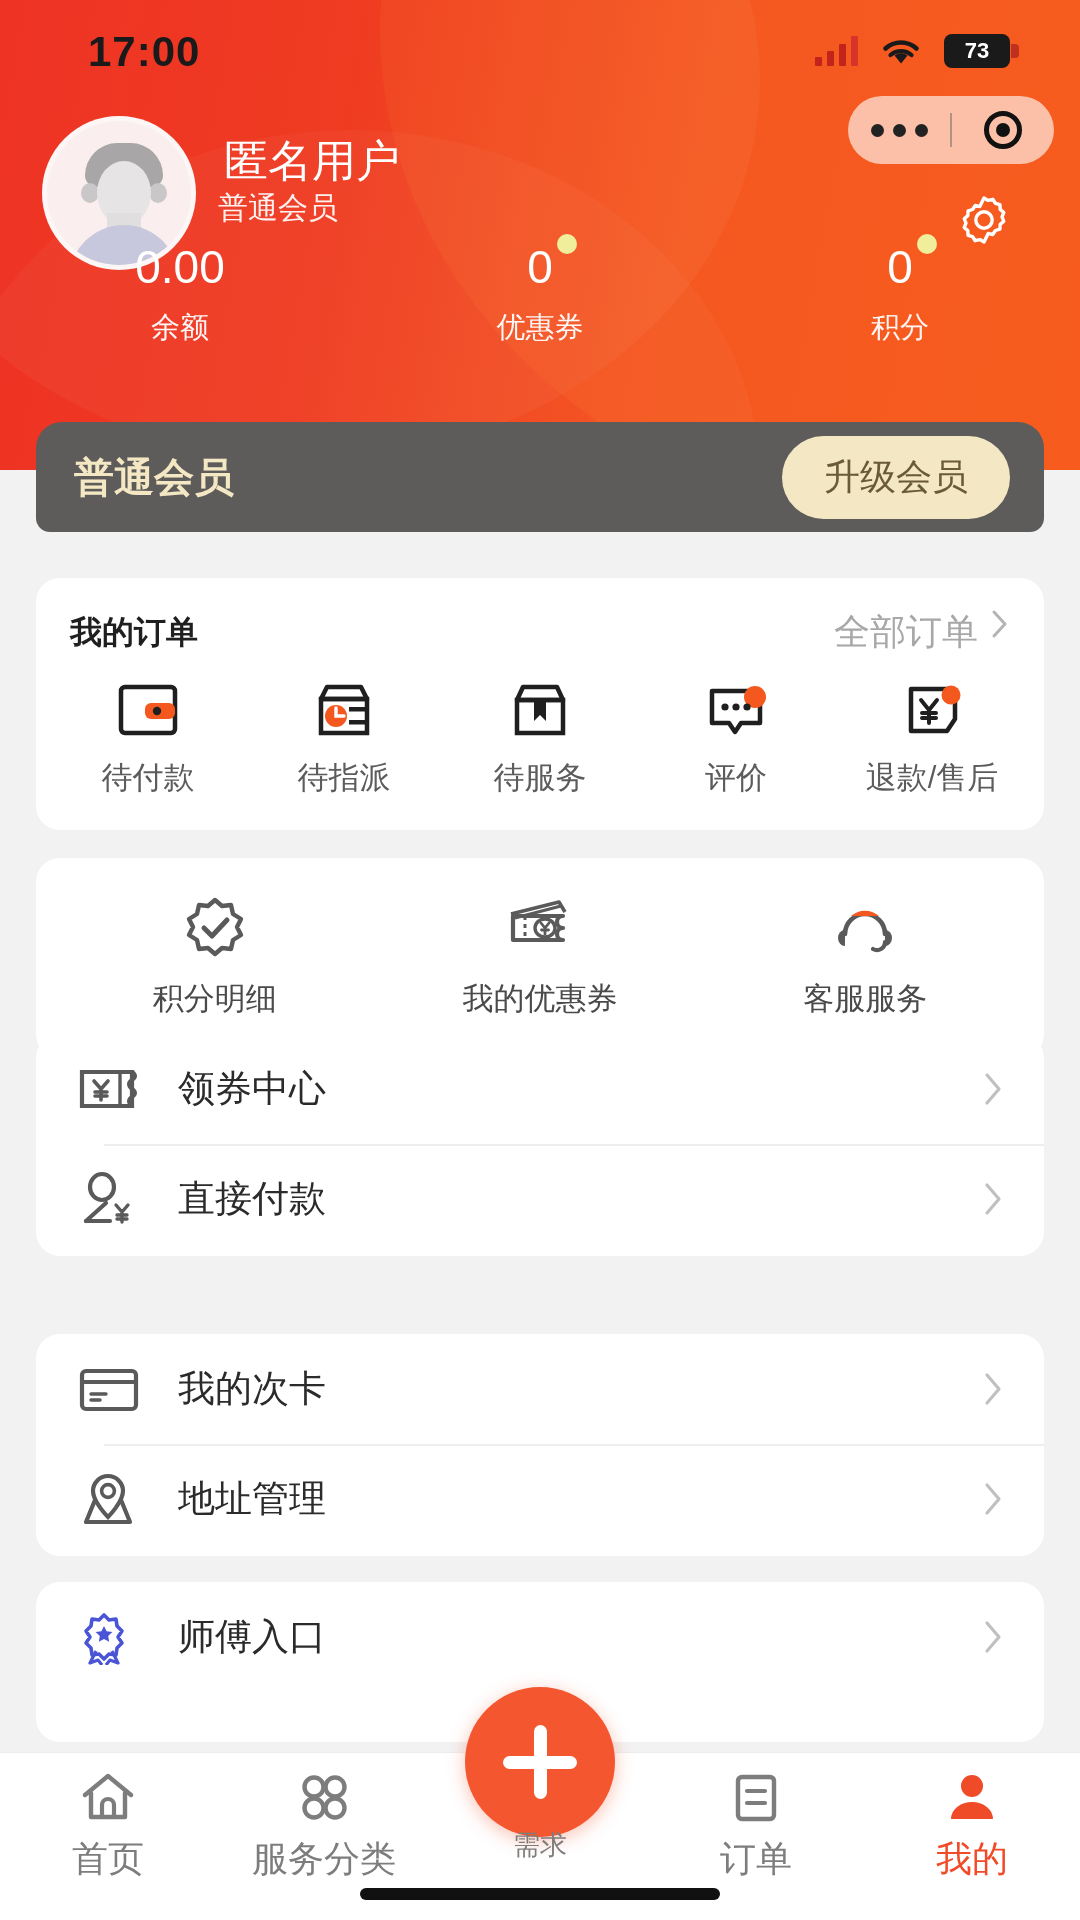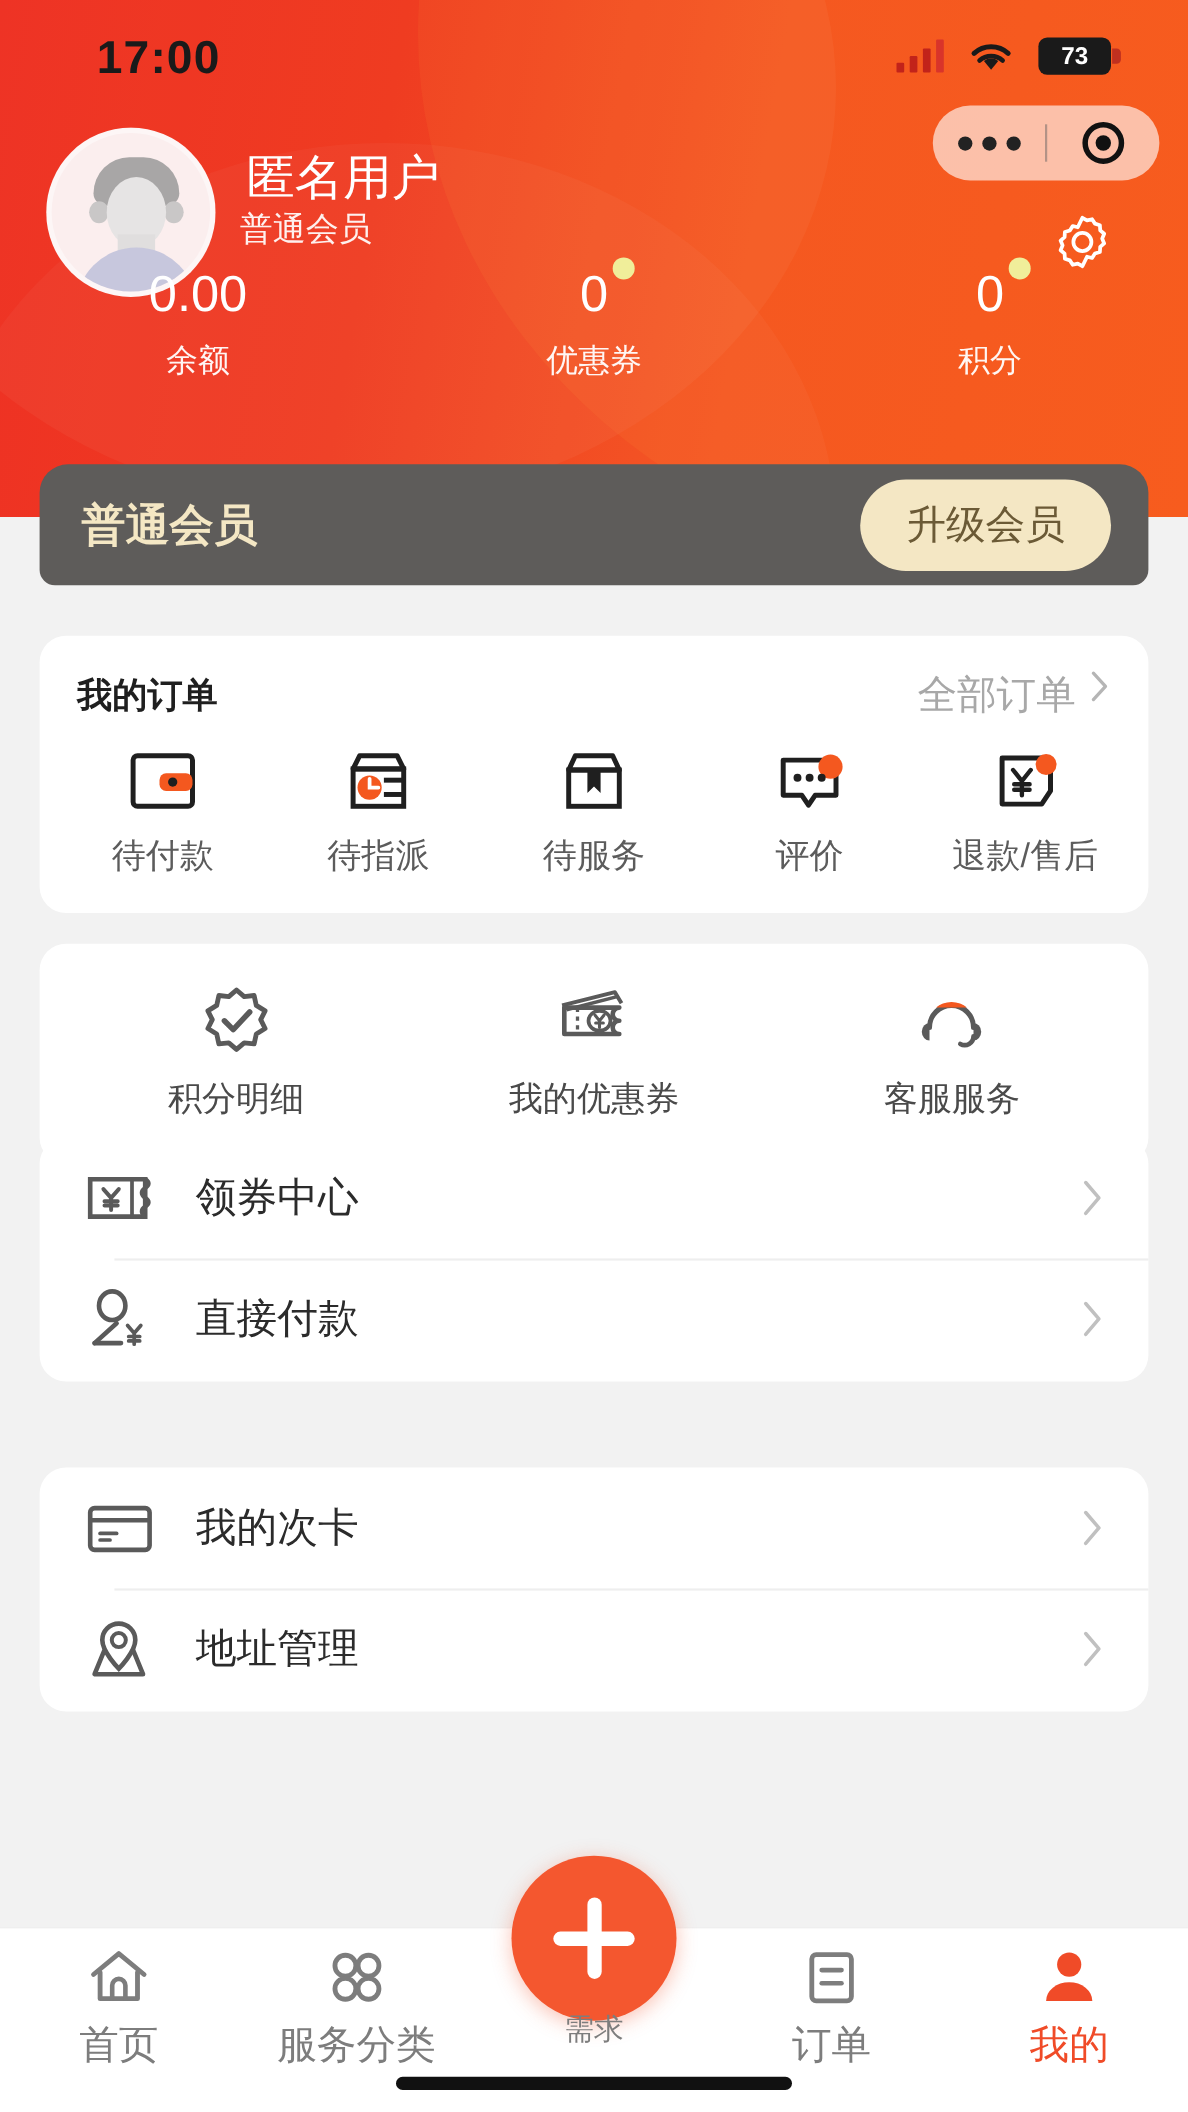--- a/index.html
+++ b/index.html
@@ -391,20 +391,38 @@
       </div>
       <div class="m-lab">地址管理</div>
       <div class="m-arrow">
         <svg width="22" height="36" viewBox="0 0 22 36">
             <path d="M5 4 L17 18 L5 32" fill="none" stroke="#c0c0c0" stroke-width="3.2" stroke-linecap="round" stroke-linejoin="round"></path>
           </svg>
       </div>
     </div>
   </div>
 
+  <div class="card" style="top:1582px;height:160px;">
+    <div class="mrow" style="height:110px;">
+      <div class="m-ic">
+        <svg width="76" height="56" viewBox="0 0 76 56">
+          <path d="M28 6 l5 5 7-1 1 7 5 5 -4 6 4 6 -5 5 -1 7 -7 -1 -5 5 -5 -5 -7 1 -1 -7 -5 -5 4 -6 -4 -6 5 -5 1 -7 7 1Z" fill="none" stroke="#4a55d6" stroke-width="3.6" stroke-linejoin="round"></path>
+          <path d="M28 17 l2.6 5.2 5.8 .8 -4.2 4 1 5.8 -5.2 -2.8 -5.2 2.8 1 -5.8 -4.2 -4 5.8 -.8Z" fill="#4a55d6"></path>
+          <path d="M20 42 L14 54 L22 51 L26 56" fill="none" stroke="#4a55d6" stroke-width="3.2" stroke-linejoin="round"></path>
+          <path d="M36 42 L42 54 L34 51 L30 56" fill="none" stroke="#4a55d6" stroke-width="3.2" stroke-linejoin="round"></path>
+        </svg>
+      </div>
+      <div class="m-lab">师傅入口</div>
+      <div class="m-arrow">
+        <svg width="22" height="36" viewBox="0 0 22 36">
+            <path d="M5 4 L17 18 L5 32" fill="none" stroke="#c0c0c0" stroke-width="3.2" stroke-linecap="round" stroke-linejoin="round"></path>
+          </svg>
+      </div>
+    </div>
+  </div>
 
   <div class="tabbar">
     <div class="tabs">
 
       <div class="tab">
         <svg width="62" height="58" viewBox="0 0 62 58">
           <path d="M8 26 L31 7 L54 26" fill="none" stroke="#7d7d7d" stroke-width="4.4" stroke-linecap="round" stroke-linejoin="round"></path>
           <path d="M14 24 V48 H48 V24" fill="none" stroke="#7d7d7d" stroke-width="4.4" stroke-linecap="round" stroke-linejoin="round"></path>
           <path d="M25 48 V36 a6 6 0 0 1 12 0 V48" fill="none" stroke="#7d7d7d" stroke-width="4.2" stroke-linecap="round"></path>
         </svg>

